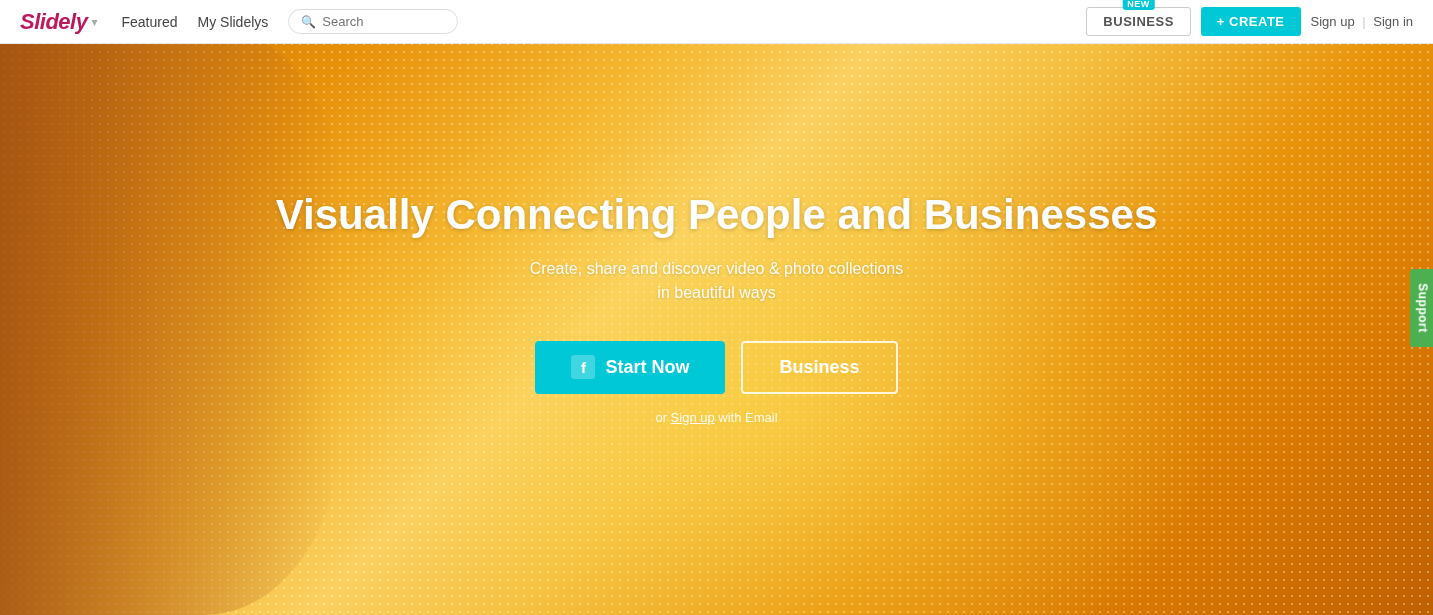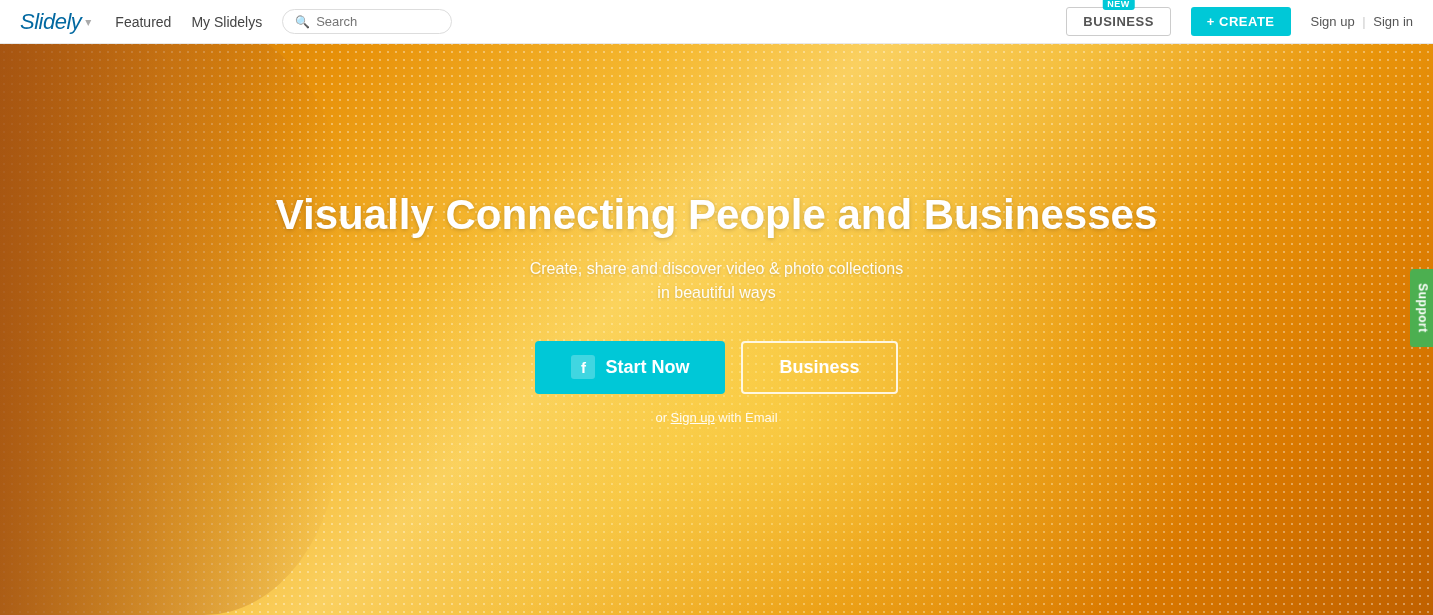--- a/index.html
+++ b/index.html
@@ -18,22 +18,22 @@
       border-bottom: 1px solid #e8e8e8;
     }
     .logo-area {
       display: flex;
       align-items: center;
       gap: 4px;
       margin-right: 24px;
     }
     .logo-text {
       font-size: 22px;
-      font-weight: 400;
-      color: #0369a1;
+      font-weight: 700;
+      color: #be185d;
       font-style: italic;
       letter-spacing: -0.5px;
     }
     .logo-dropdown {
       color: #aaa;
       font-size: 12px;
       cursor: pointer;
     }
     .nav-link {
       font-size: 14px;
@@ -62,21 +62,21 @@
       border: none;
       outline: none;
       font-size: 13px;
       color: #1d4ed8;
       width: 100%;
       background: transparent;
     }
     .nav-right {
       display: flex;
       align-items: center;
-      gap: 20px;
+      gap: 10px;
     }
     .business-btn-nav {
       position: relative;
       border: 1px solid #ccc;
       background: #fff;
       border-radius: 3px;
       padding: 6px 16px;
       font-size: 13px;
       font-weight: 600;
       color: #555;

